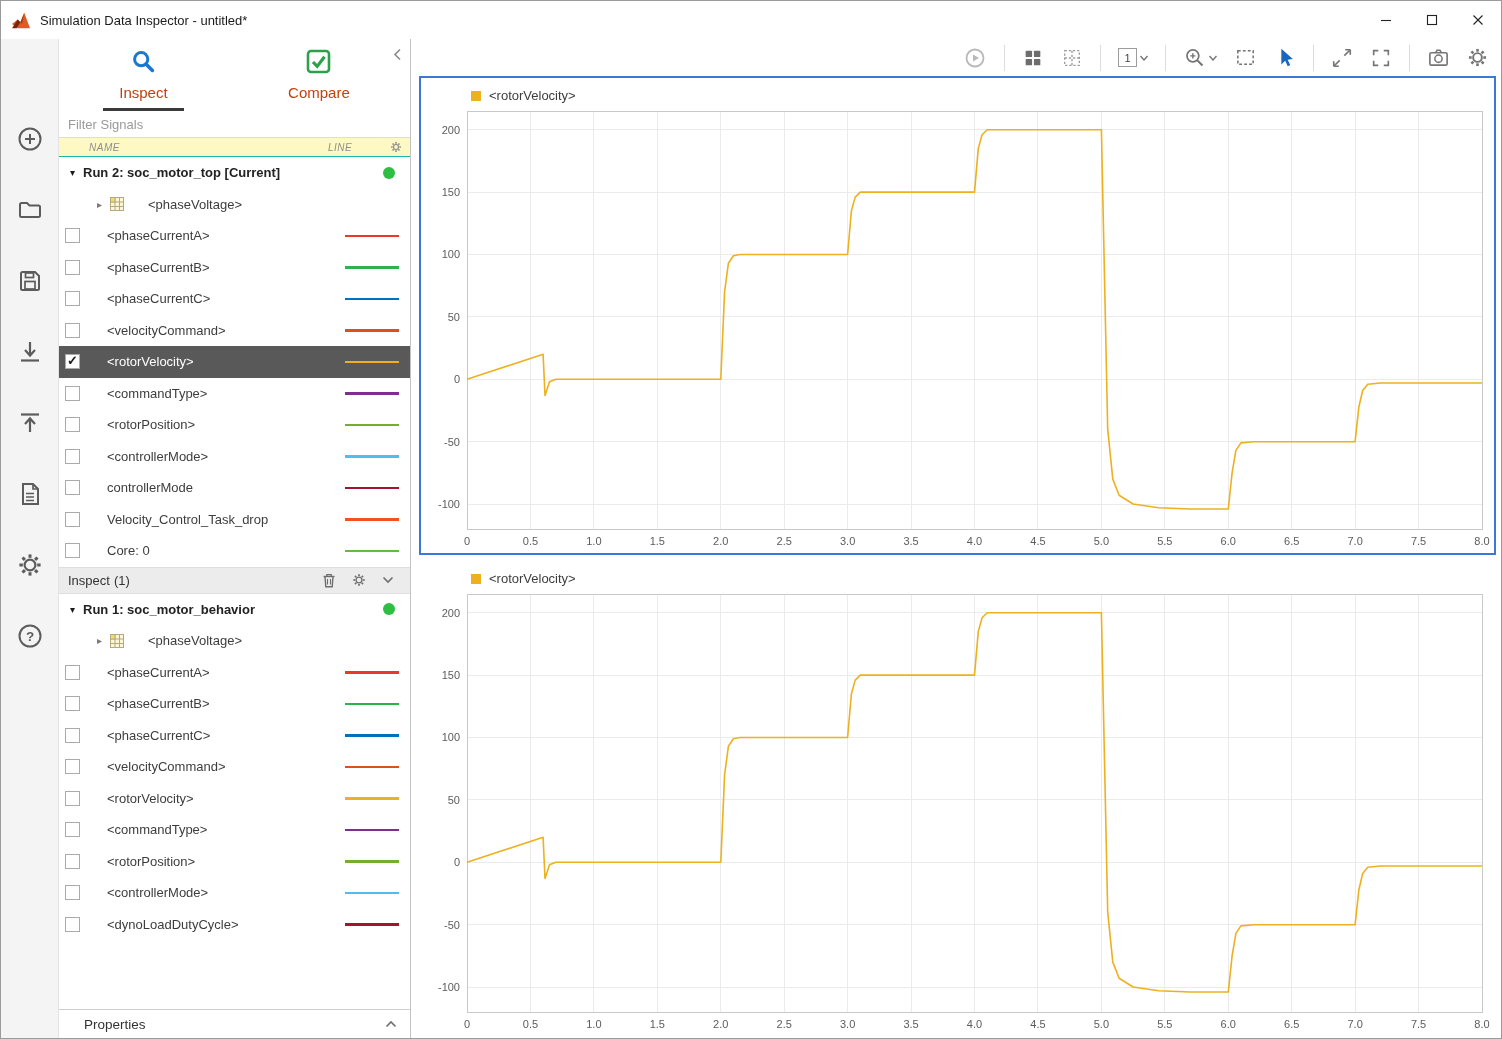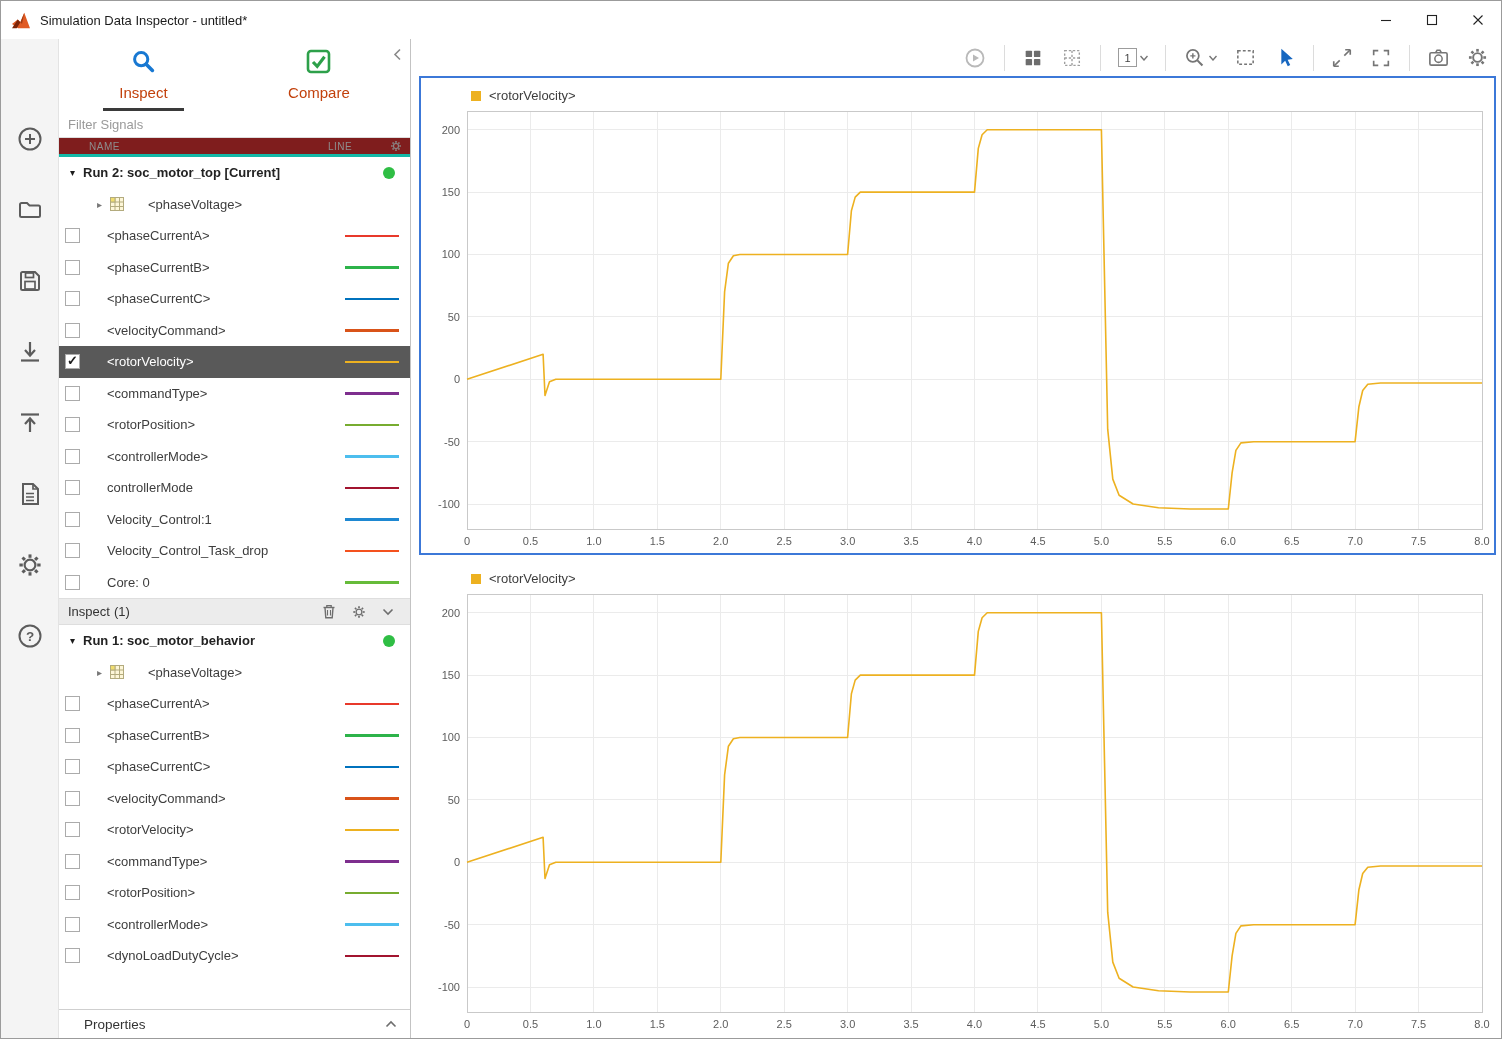--- a/index.html
+++ b/index.html
@@ -26,22 +26,22 @@
   .sidepanel{flex:0 0 352px;background:#fff;border-right:1px solid #c3c3c3;
     display:flex;flex-direction:column;position:relative;min-height:0;}
   .collapse-chev{position:absolute;top:8px;right:8px;}
   .tabs{flex:0 0 72px;display:flex;justify-content:space-around;align-items:flex-end;}
   .tab{display:flex;flex-direction:column;align-items:center;gap:5px;padding:8px 16px 7px;border-bottom:3px solid transparent;}
   .tab.active{border-bottom-color:#3a3a3a;}
   .tab .tab-label{font-size:15px;color:#c2410c;}
   .filter-row{flex:0 0 27px;border-bottom:1px solid #ddd;display:flex;align-items:center;}
   .filter-input{border:none;outline:none;width:100%;padding:0 9px;font-size:13px;color:#4d7c0f;background:transparent;}
   .filter-input::placeholder{color:#9a9a9a;}
-  .cols-header{flex:0 0 19px;background:#7f1d1d;border-bottom:3px solid #14b8a6;
-    display:flex;align-items:center;font-size:10px;color:#8e8e8e;letter-spacing:.5px;}
+  .cols-header{flex:0 0 19px;background:#fef9c3;border-bottom:1px solid #14b8a6;
+    display:flex;align-items:center;font-size:10px;color:#8e8e8e;letter-spacing:.5px;font-style:italic;}
   .col-name{padding-left:30px;flex:1;}
   .col-line{width:62px;}
   .col-gear{width:20px;display:flex;align-items:center;}
 
   .list-area{flex:1 1 auto;min-height:0;overflow:hidden;display:flex;flex-direction:column;}
   .list-area > div{display:flex;flex-direction:column;}
   .row{flex:0 0 31.5px;height:31.5px;display:flex;align-items:center;font-size:13px;color:#3d3d3d;}
   .row .cb{width:15px;height:15px;border:1px solid #ababab;background:#fff;margin-left:6px;flex:0 0 15px;position:relative;}
   .row .cb.checked::after{content:"\2713";position:absolute;left:1px;top:-2px;font-size:13px;color:#1c1c1c;font-weight:bold;}
   .row .slabel{margin-left:27px;flex:1;white-space:nowrap;overflow:hidden;}
@@ -304,27 +304,20 @@
               <span class="slabel">&lt;controllerMode&gt;</span>
               <span class="swatch-cell">
                 <span class="swatch" style="background: rgb(77, 190, 238);"></span>
               </span>
             </div>
             <div class="row signal-row">
               <div class="cb"></div>
               <span class="slabel">controllerMode</span>
               <span class="swatch-cell">
                 <span class="swatch" style="background: rgb(162, 20, 47);"></span>
-              </span>
-            </div>
-            <div class="row signal-row">
-              <div class="cb"></div>
-              <span class="slabel">Velocity_Control:1</span>
-              <span class="swatch-cell">
-                <span class="swatch" style="background: rgb(30, 136, 210);"></span>
               </span>
             </div>
             <div class="row signal-row">
               <div class="cb"></div>
               <span class="slabel">Velocity_Control_Task_drop</span>
               <span class="swatch-cell">
                 <span class="swatch" style="background: rgb(244, 81, 30);"></span>
               </span>
             </div>
             <div class="row signal-row">

